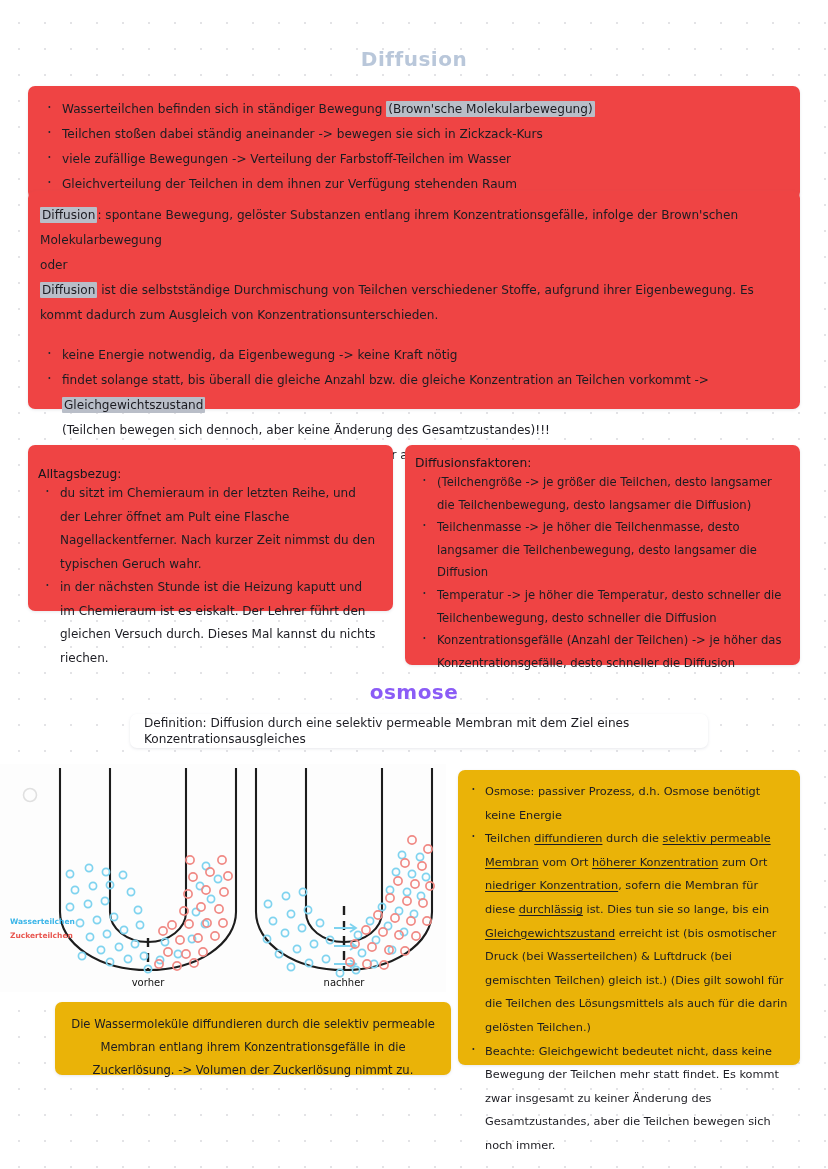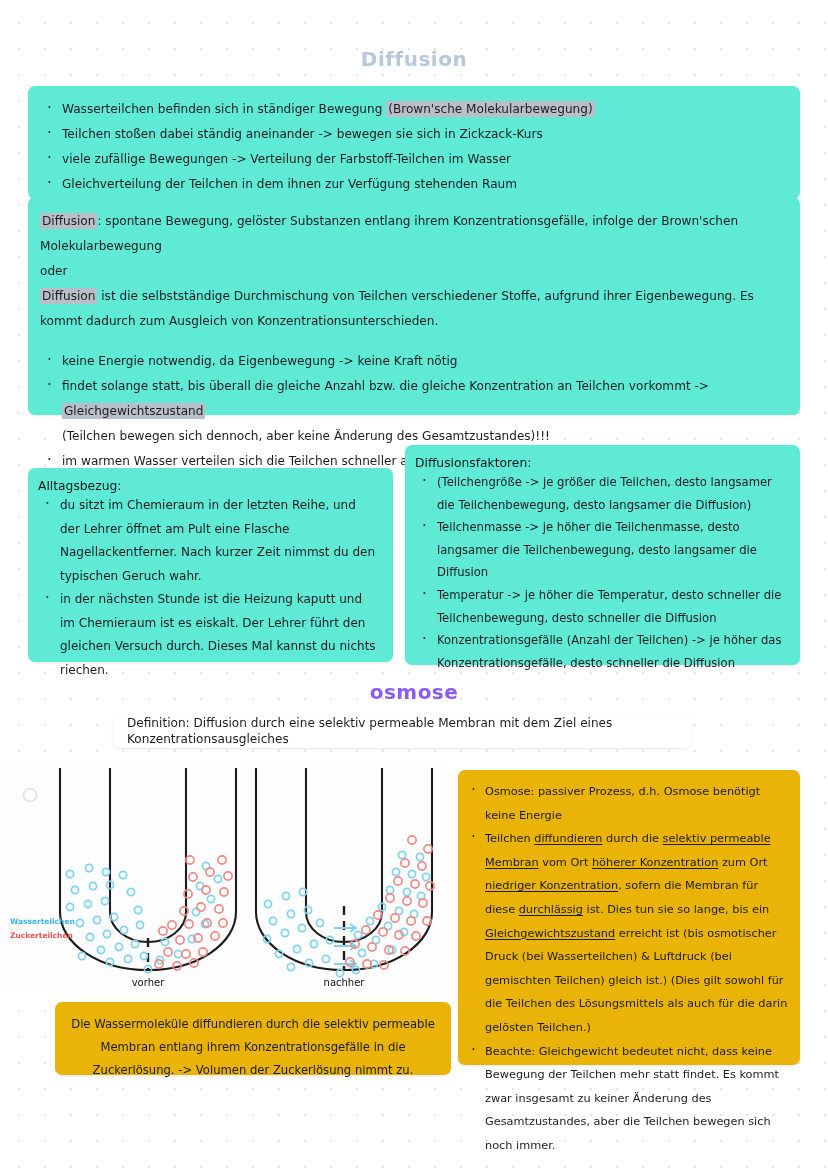--- a/index.html
+++ b/index.html
@@ -41,21 +41,21 @@
     font-size: 20px;
     color: #8b5cf6;
   }
 
   
   .box {
     position: absolute;
     border-radius: 7px;
     box-shadow: 0 1px 3px rgba(120,130,150,0.18);
   }
-  .box-blue   { background: #5eead4; }
+  .box-blue   { background: #ef4444; }
   .box-cyan   { background: #eab308; }
   .box-white  { background: #ffffff; }
 
   .note-text {
     font-family: "DejaVu Sans", sans-serif;
     color: #1c1c22;
     font-size: 12.1px;
     line-height: 25px;
   }
 
@@ -82,52 +82,52 @@
 
   
   #diffusion-facts-box {
     left: 28px; top: 86px;
     width: 772px; height: 113px;
     padding: 11px 18px 8px 12px;
   }
 
   
   #diffusion-definition-box {
-    left: 28px; top: 197px;
+    left: 28px; top: 191px;
     width: 772px; height: 218px;
     padding: 12px 18px 10px 12px;
   }
   #diffusion-definition-box .defline { margin-bottom: 0; }
   #diffusion-definition-box .spacer { height: 15px; }
 
   
   #alltagsbezug-box {
-    left: 28px; top: 468px;
-    width: 365px; height: 194px;
-    padding: 11px 14px 8px 10px;
+    left: 28px; top: 445px;
+    width: 365px; height: 166px;
+    padding: 22px 14px 8px 10px;
   }
   #alltagsbezug-box .note-text { line-height: 23.5px; font-size: 12px; }
   .box-heading {
     font-family: "DejaVu Sans", sans-serif;
     font-size: 12.3px;
     color: #16161c;
     margin-bottom: 1px;
   }
 
   
   #diffusionsfaktoren-box {
     left: 405px; top: 445px;
     width: 395px; height: 220px;
     padding: 11px 12px 8px 10px;
   }
   #diffusionsfaktoren-box .note-text { line-height: 22.6px; font-size: 11.6px; }
 
   
   #osmose-definition-box {
-    left: 113px; top: 714px;
+    left: 130px; top: 714px;
     width: 578px; height: 34px;
     display: flex; align-items: center;
     padding: 0 14px;
   }
   #osmose-definition-box .note-text { font-size: 12.1px; line-height: 16px; }
 
   
   #osmose-bullets-box {
     left: 458px; top: 770px;
     width: 342px; height: 295px;

